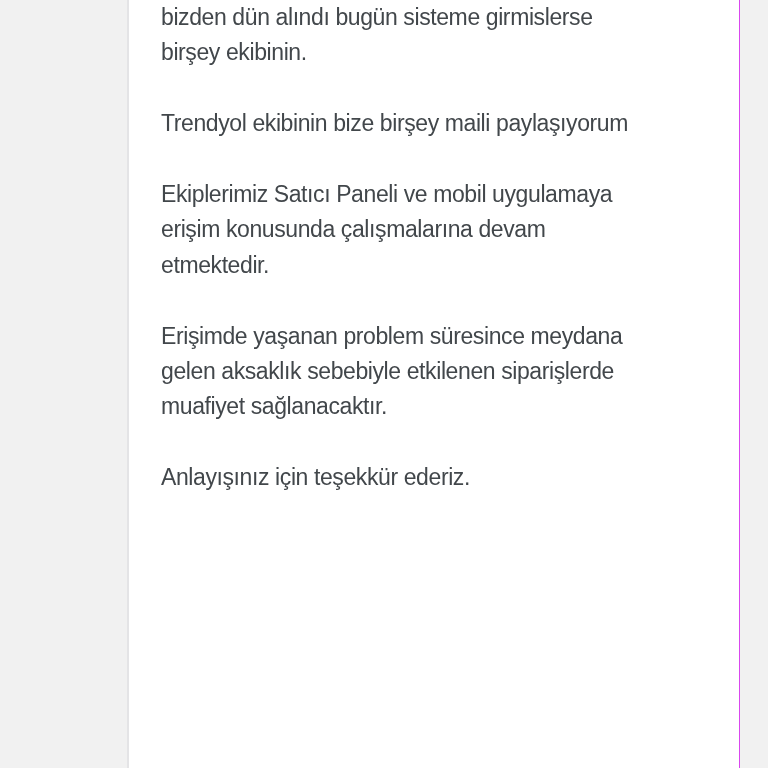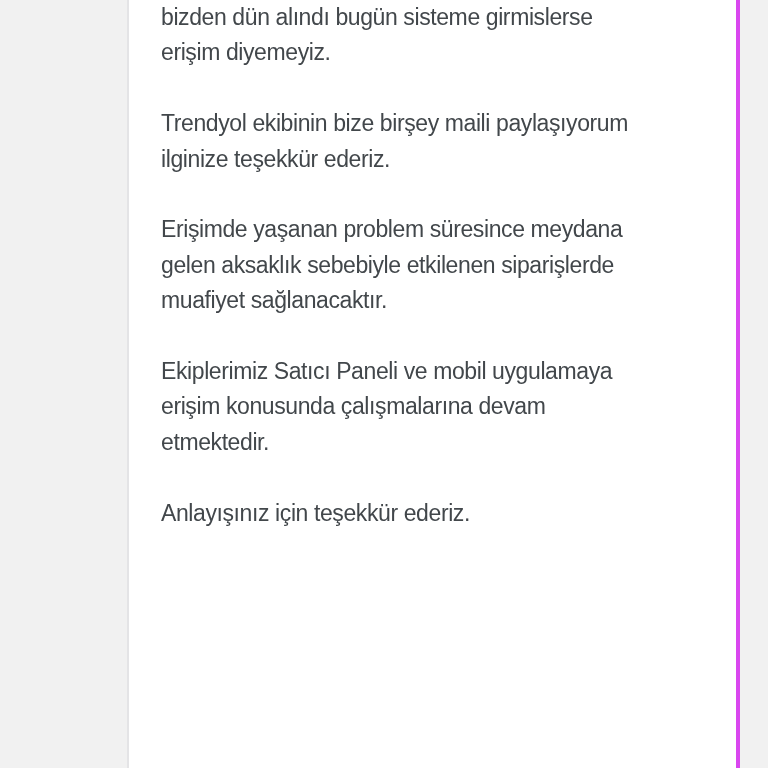--- a/index.html
+++ b/index.html
@@ -18,21 +18,21 @@
   }
   .content-panel {
     position: absolute;
     top: 0;
     bottom: 0;
     left: 127px;
     width: 613px;
     box-sizing: border-box;
     background: #ffffff;
     border-left: 2px solid #e4e4e6;
-    border-right: 4px solid #d946ef;
+    border-right: 1px solid #d946ef;
     padding: 0 22px 0 32px;
   }
   .post-body {
     font-family: "Liberation Sans", "DejaVu Sans", sans-serif;
     font-size: 23px;
     line-height: 35.4px;
     letter-spacing: -0.4px;
     color: #42474b;
     padding-top: 0px;
   }
@@ -48,38 +48,37 @@
 </style>
 </head>
 <body>
 
 <div class="page">
   <div class="content-panel">
     <div class="post-body">
 
       <div class="post-paragraph">
         <div class="post-line">bizden dün alındı bugün sisteme girmislerse</div>
-        <div class="post-line">erişim diyemeyiz.</div>
+        <div class="post-line">birşey ekibinin.</div>
       </div>
 
       <div class="post-paragraph">
         <div class="post-line">Trendyol ekibinin bize birşey maili paylaşıyorum</div>
-        <div class="post-line">ilginize teşekkür ederiz.</div>
+      </div>
+
+      <div class="post-paragraph">
+        <div class="post-line">Ekiplerimiz Satıcı Paneli ve mobil uygulamaya</div>
+        <div class="post-line">erişim konusunda çalışmalarına devam</div>
+        <div class="post-line">etmektedir.</div>
       </div>
 
       <div class="post-paragraph">
         <div class="post-line">Erişimde yaşanan problem süresince meydana</div>
         <div class="post-line">gelen aksaklık sebebiyle etkilenen siparişlerde</div>
         <div class="post-line">muafiyet sağlanacaktır.</div>
-      </div>
-
-      <div class="post-paragraph">
-        <div class="post-line">Ekiplerimiz Satıcı Paneli ve mobil uygulamaya</div>
-        <div class="post-line">erişim konusunda çalışmalarına devam</div>
-        <div class="post-line">etmektedir.</div>
       </div>
 
 
       <div class="post-paragraph">
         <div class="post-line">Anlayışınız için teşekkür ederiz.</div>
       </div>
 
     </div>
   </div>
 </div>

